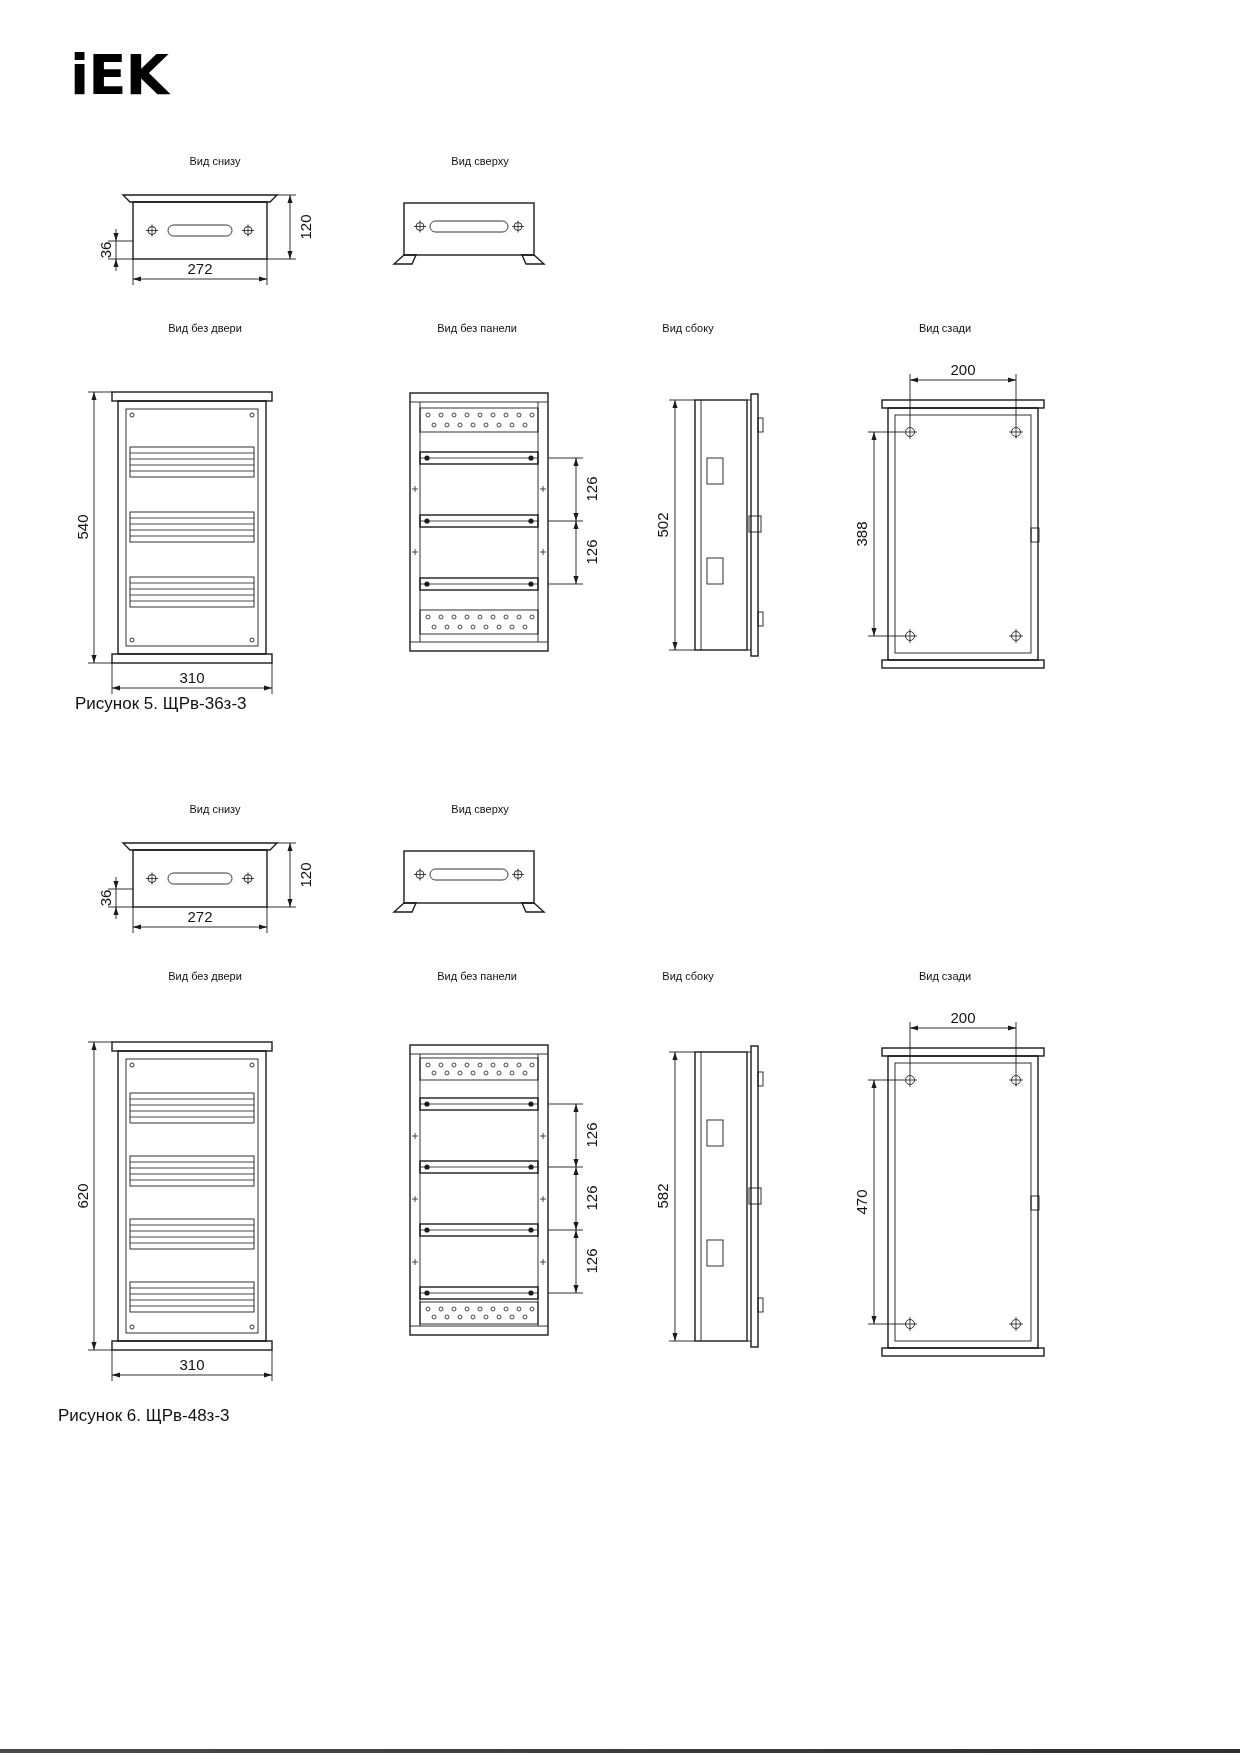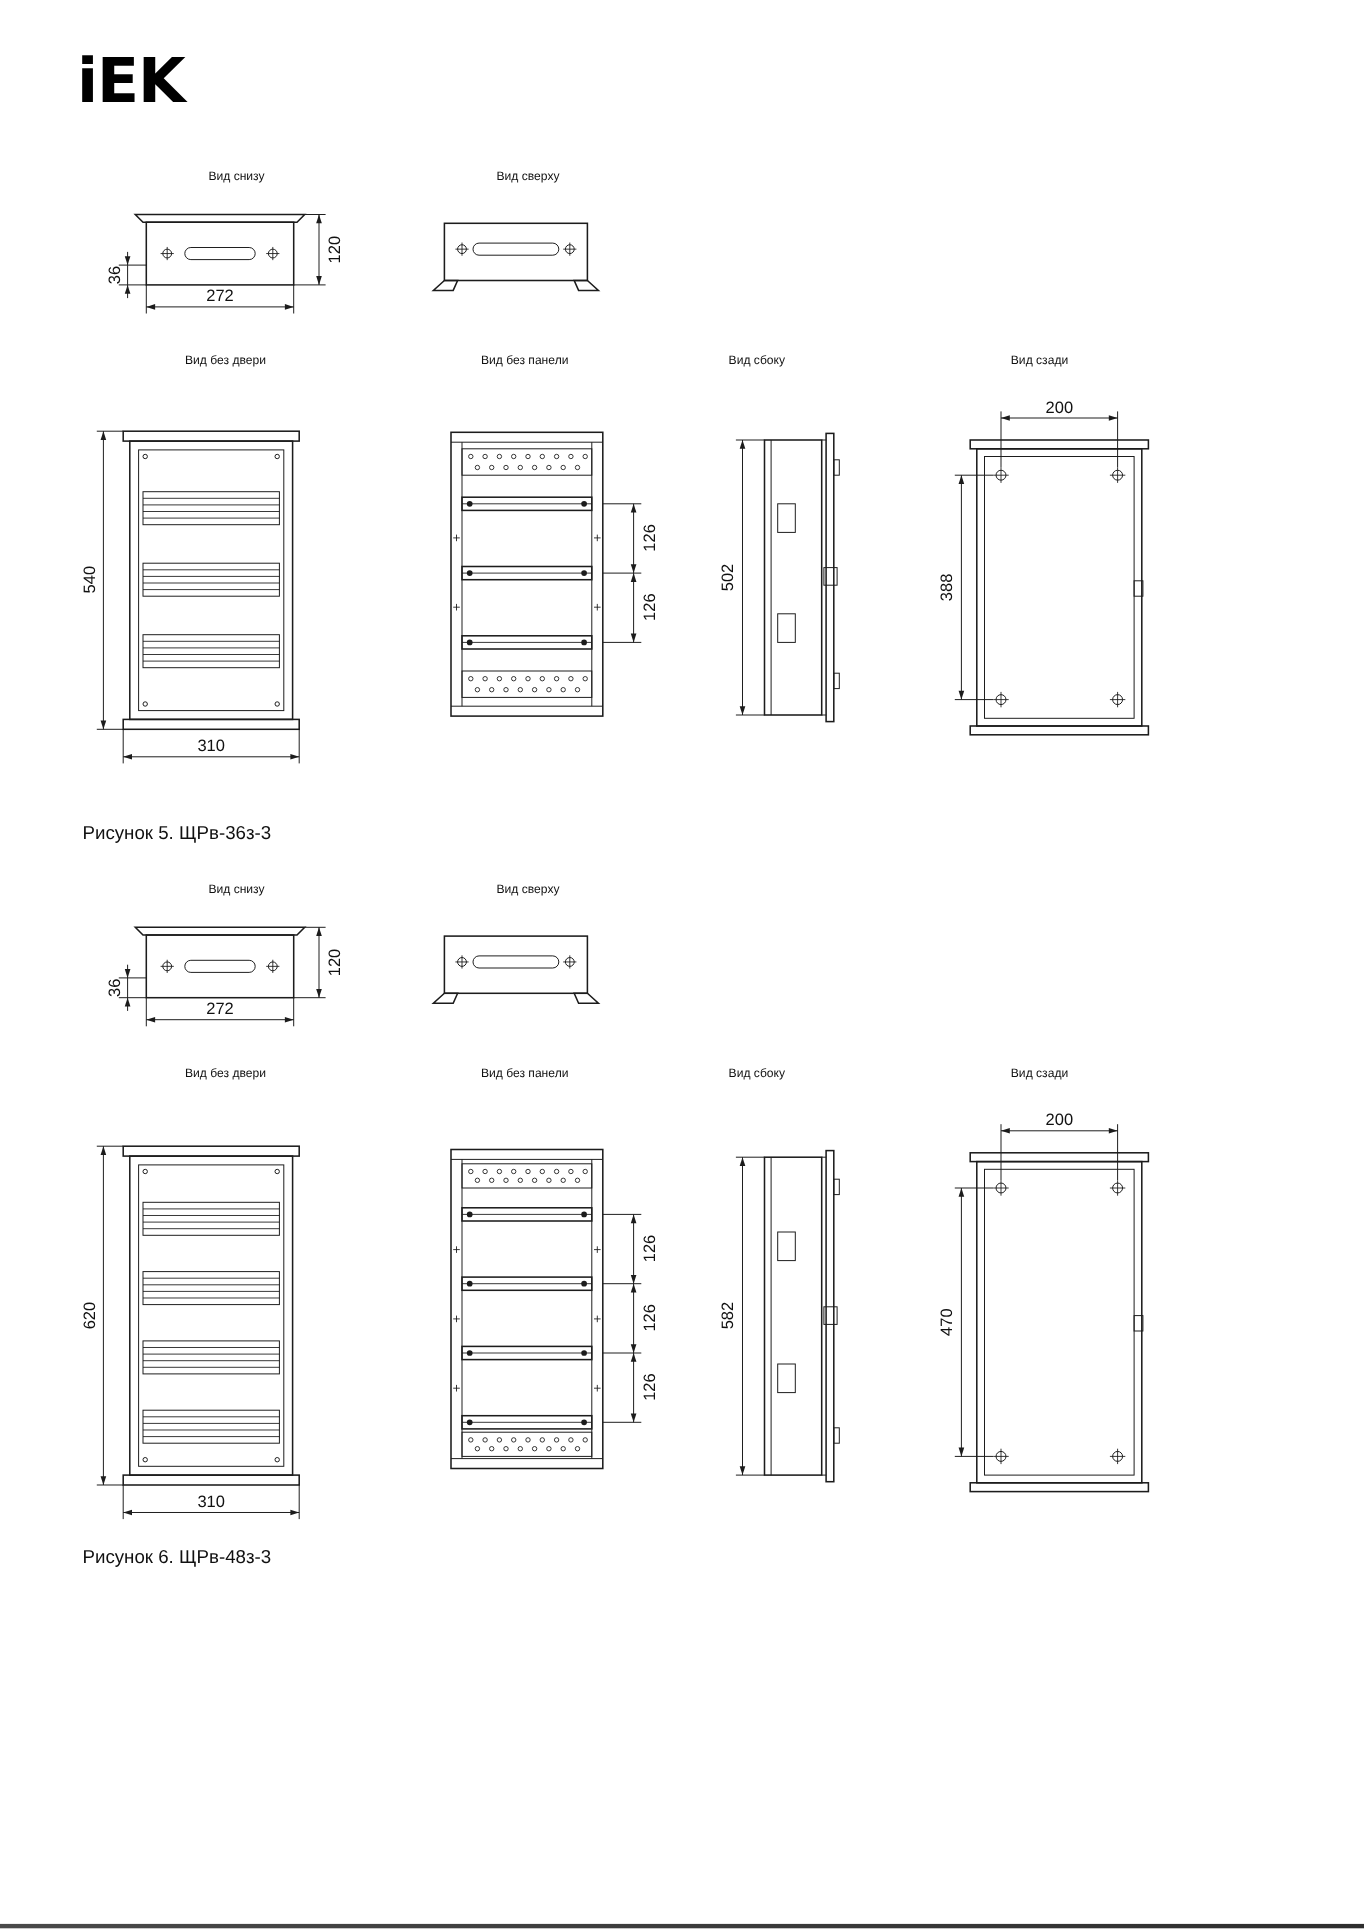--- a/index.html
+++ b/index.html
@@ -280,21 +280,21 @@
       <text class="dim" x="115" y="23" text-anchor="middle">200</text>
     </g>
     <g>
       <line class="dimline" x1="55" y1="80" x2="20" y2="80"></line>
         <line class="dimline" x1="55" y1="284" x2="20" y2="284"></line>
       <line class="dimline" x1="26" y1="80" x2="26" y2="284" marker-start="url(#arr)" marker-end="url(#arr)"></line>
       <text class="dim" transform="rotate(-90 13 182)" x="13" y="182" text-anchor="middle" dominant-baseline="central">388</text>
     </g>
   </svg>
 
-  <div class="caption" style="left:75px;top:748px">Рисунок 5. ЩРв-36з-3</div>
+  <div class="caption" style="left:75px;top:694px">Рисунок 5. ЩРв-36з-3</div>
 
   <div class="title" style="left:120px;top:803px;width:190px">Вид снизу</div>
   <div class="title" style="left:385px;top:803px;width:190px">Вид сверху</div>
 
   <svg class="view" style="left:80px;top:833px" width="240" height="118">
     <g>
       <path class="obj" d="M43,10 L197,10 L190,17 L50,17 Z"></path>
       <rect class="obj" x="53" y="17" width="134" height="57"></rect>
       <rect class="obj2" x="88" y="40" width="64" height="11" rx="5.5"></rect>
       <g>
@@ -550,16 +550,16 @@
       <text class="dim" x="115" y="23" text-anchor="middle">200</text>
     </g>
     <g>
       <line class="dimline" x1="55" y1="80" x2="20" y2="80"></line>
         <line class="dimline" x1="55" y1="324" x2="20" y2="324"></line>
       <line class="dimline" x1="26" y1="80" x2="26" y2="324" marker-start="url(#arr)" marker-end="url(#arr)"></line>
       <text class="dim" transform="rotate(-90 13 202)" x="13" y="202" text-anchor="middle" dominant-baseline="central">470</text>
     </g>
   </svg>
 
-  <div class="caption" style="left:75px;top:1406px">Рисунок 6. ЩРв-48з-3</div>
+  <div class="caption" style="left:58px;top:1406px">Рисунок 6. ЩРв-48з-3</div>
 
   <div class="footer-rule"></div>
 </div>
 
 </body></html>

